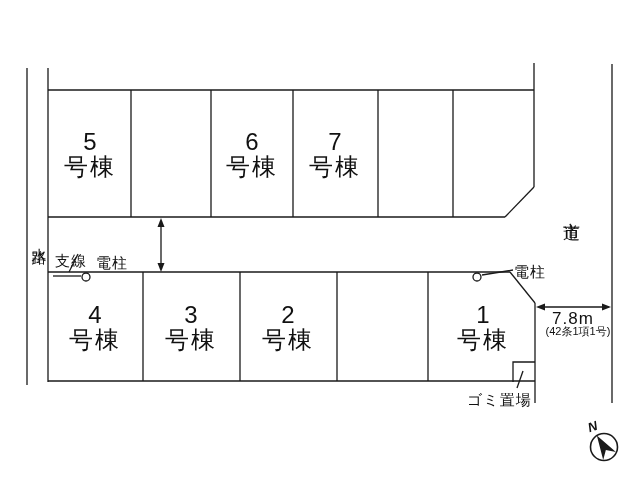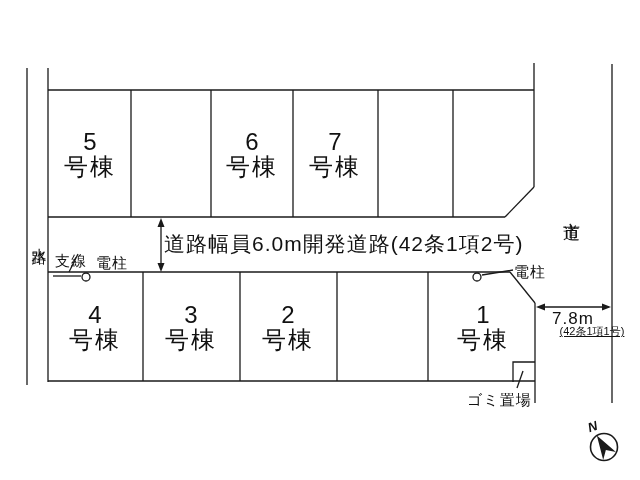--- a/index.html
+++ b/index.html
@@ -140,33 +140,32 @@
   </div>
   <div class="lot-label" style="left:243px;top:302px;">
     <span class="num">2</span>
     <span class="suffix">号棟</span>
   </div>
   <div class="lot-label" style="left:438px;top:302px;">
     <span class="num">1</span>
     <span class="suffix">号棟</span>
   </div>
 
-  <div class="txt road-label" style="left:164px;top:230px;">道路幅員6.0m開発道路(42条1項2号)</div>
 
   <div class="txt vertical" style="left:29px;top:236px;font-size:15px;">水路</div>
 
   <div class="txt small-label" style="left:55px;top:252px;">支線</div>
 
   <div class="txt small-label" style="left:96px;top:254px;">電柱</div>
 
   <div class="txt small-label" style="left:514px;top:263px;">電柱</div>
 
   <div class="txt vertical" style="left:560px;top:209px;font-size:17px;">市道</div>
 
   <div class="txt dim-label" style="left:543px;top:309px;width:60px;">7.8m</div>
 
-  <div class="txt dim-note" style="left:549px;top:324px;width:86px;text-decoration:underline;">(42条1項1号)</div>
+  <div class="txt dim-note" style="left:535px;top:324px;width:86px;">(42条1項1号)</div>
 
   <div class="txt small-label" style="left:467px;top:391px;">ゴミ置場</div>
 
   <div class="txt north-label" style="left:588px;top:419px;">N</div>
 
 </div>
 
 </body></html>

